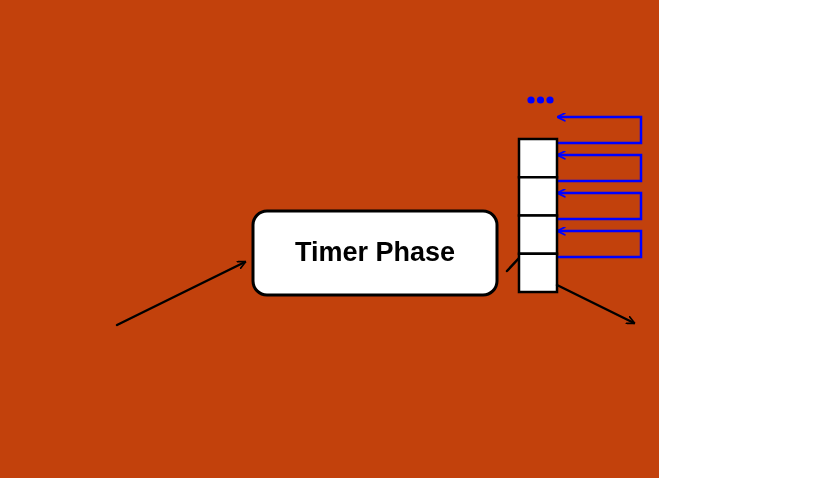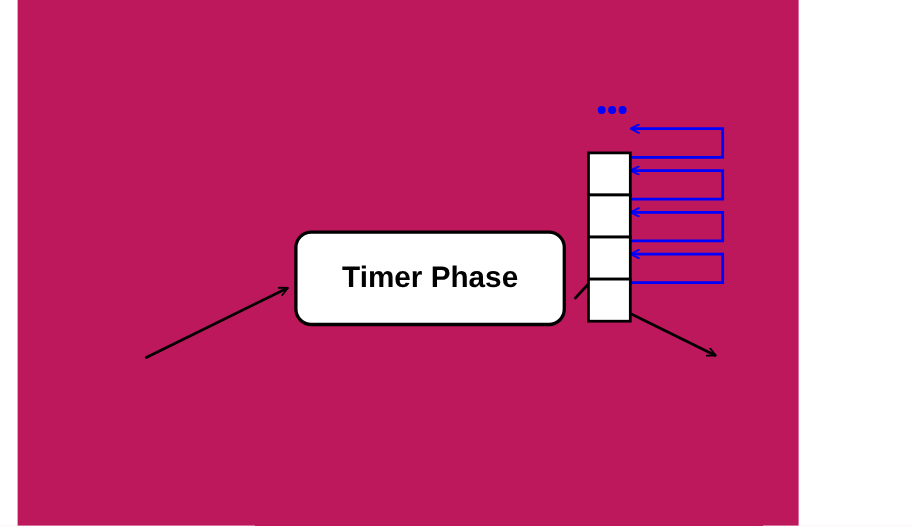--- a/index.html
+++ b/index.html
@@ -31,21 +31,21 @@
     font-weight: bold;
     fill: #000000;
     dominant-baseline: middle;
     text-anchor: middle;
     letter-spacing: 0px;
   }
 </style>
 </head>
 <body>
 
-<div id="canvas" style="width: 710px; height: 478px; background: #be185d; margin-left: 16px;">
+<div id="canvas" style="width: 659px; height: 478px; background: #c2410c;">
 
   <svg id="diagram-svg" viewBox="0 0 830 478" xmlns="http://www.w3.org/2000/svg">
 
     <defs>
       <marker id="arrow-black" viewBox="0 0 12 12" refX="10" refY="6" markerWidth="9" markerHeight="9" orient="auto-start-reverse" markerUnits="userSpaceOnUse">
         <path d="M 1 1 L 11 6 L 1 11" fill="none" stroke="#000000" stroke-width="2.2" stroke-linecap="round" stroke-linejoin="round"></path>
       </marker>
       <marker id="arrow-blue" viewBox="0 0 12 12" refX="10" refY="6" markerWidth="9" markerHeight="9" orient="auto-start-reverse" markerUnits="userSpaceOnUse">
         <path d="M 1 1 L 11 6 L 1 11" fill="none" stroke="#0000ff" stroke-width="2.4" stroke-linecap="round" stroke-linejoin="round"></path>
       </marker>

